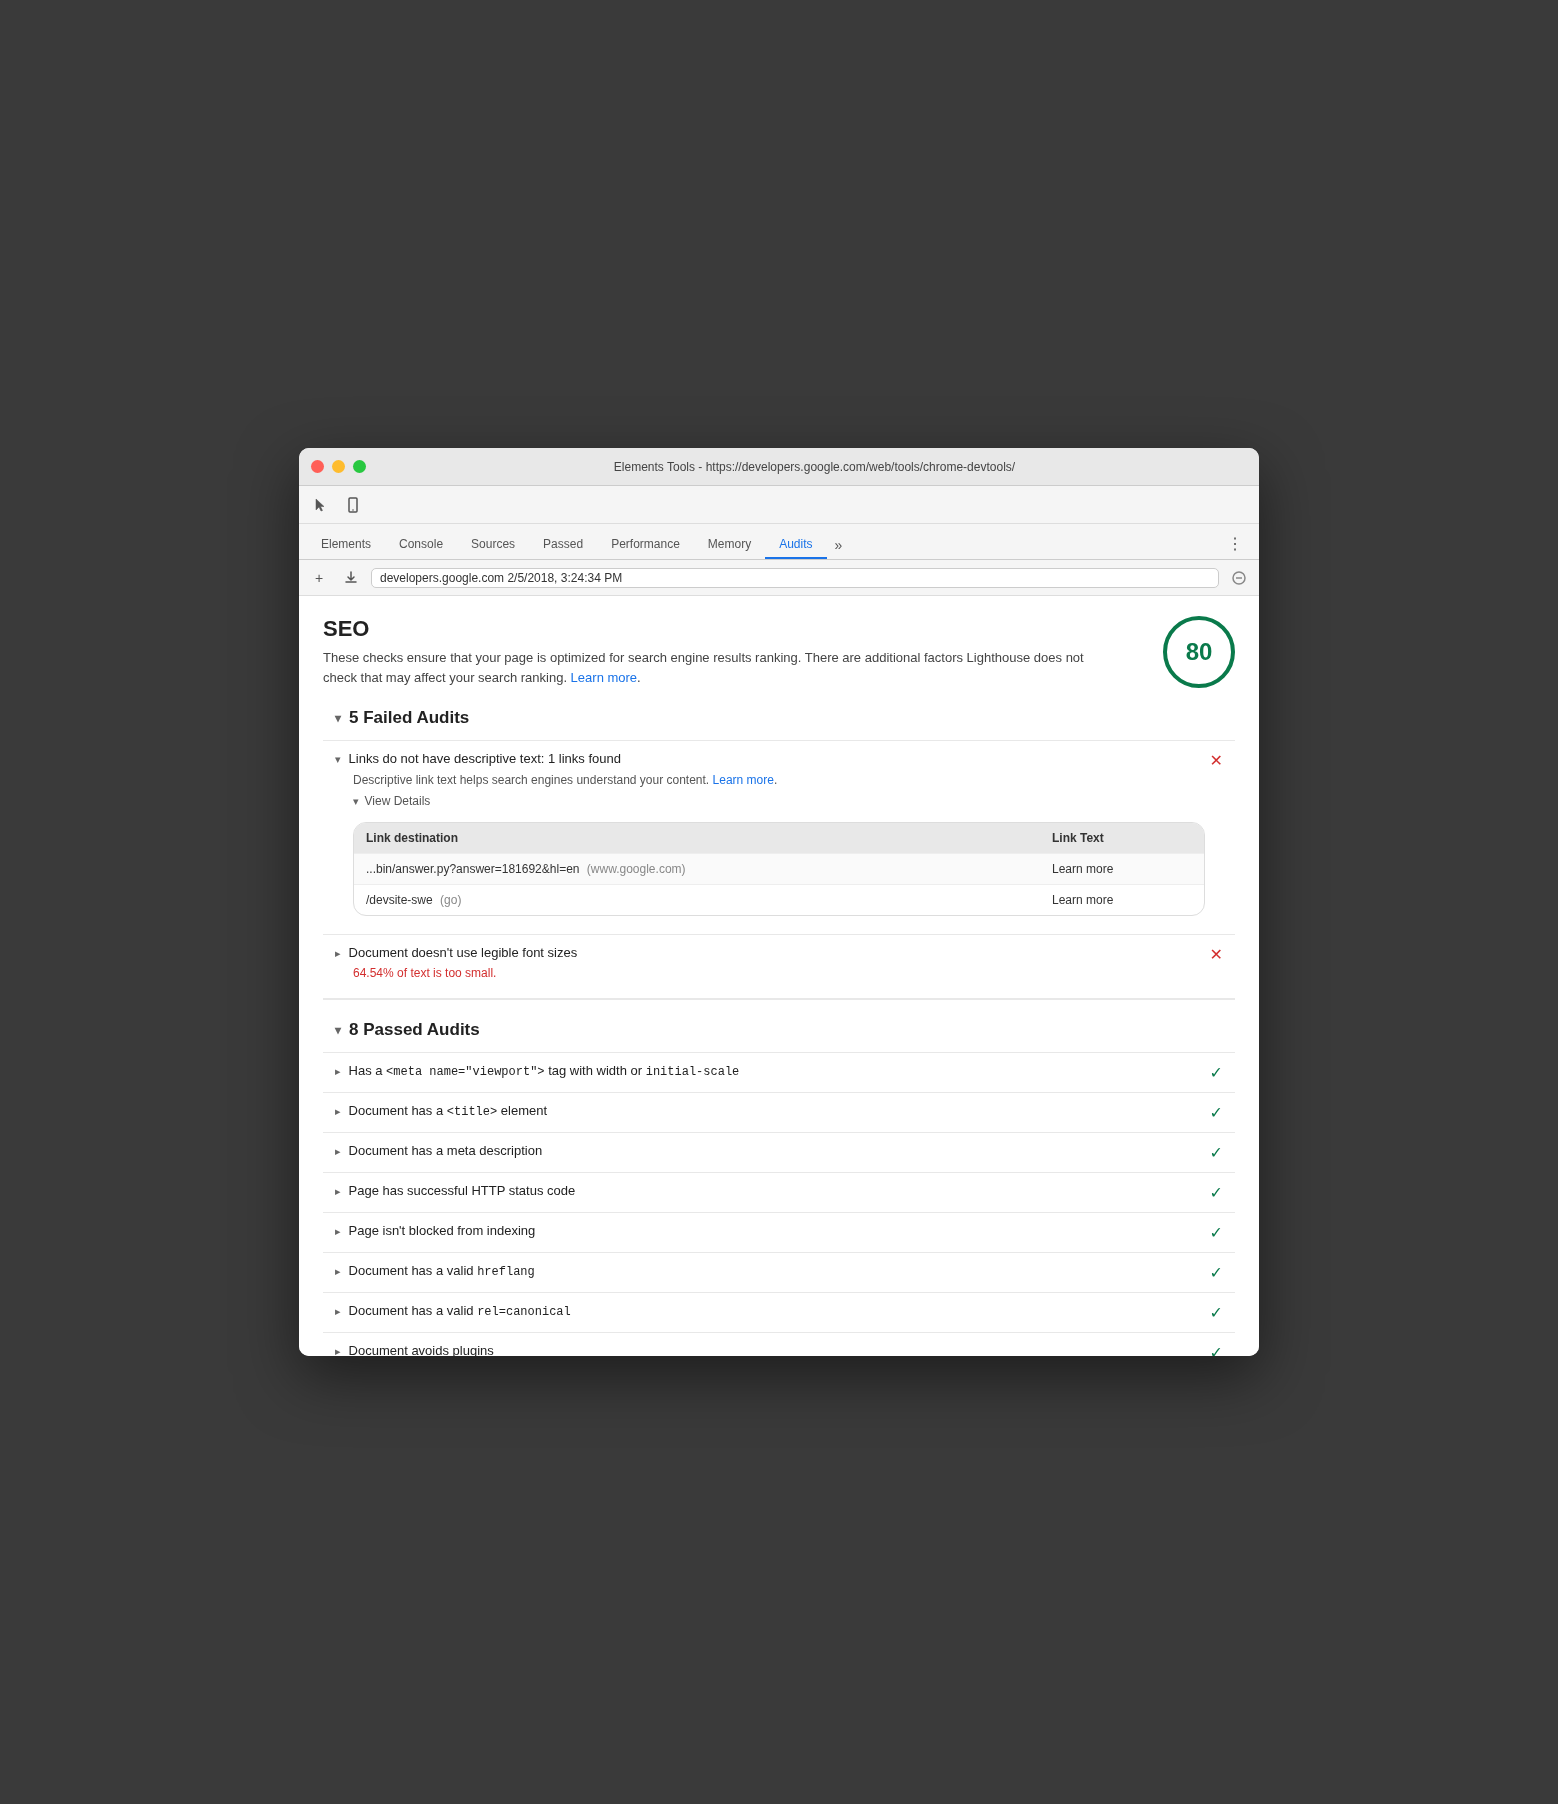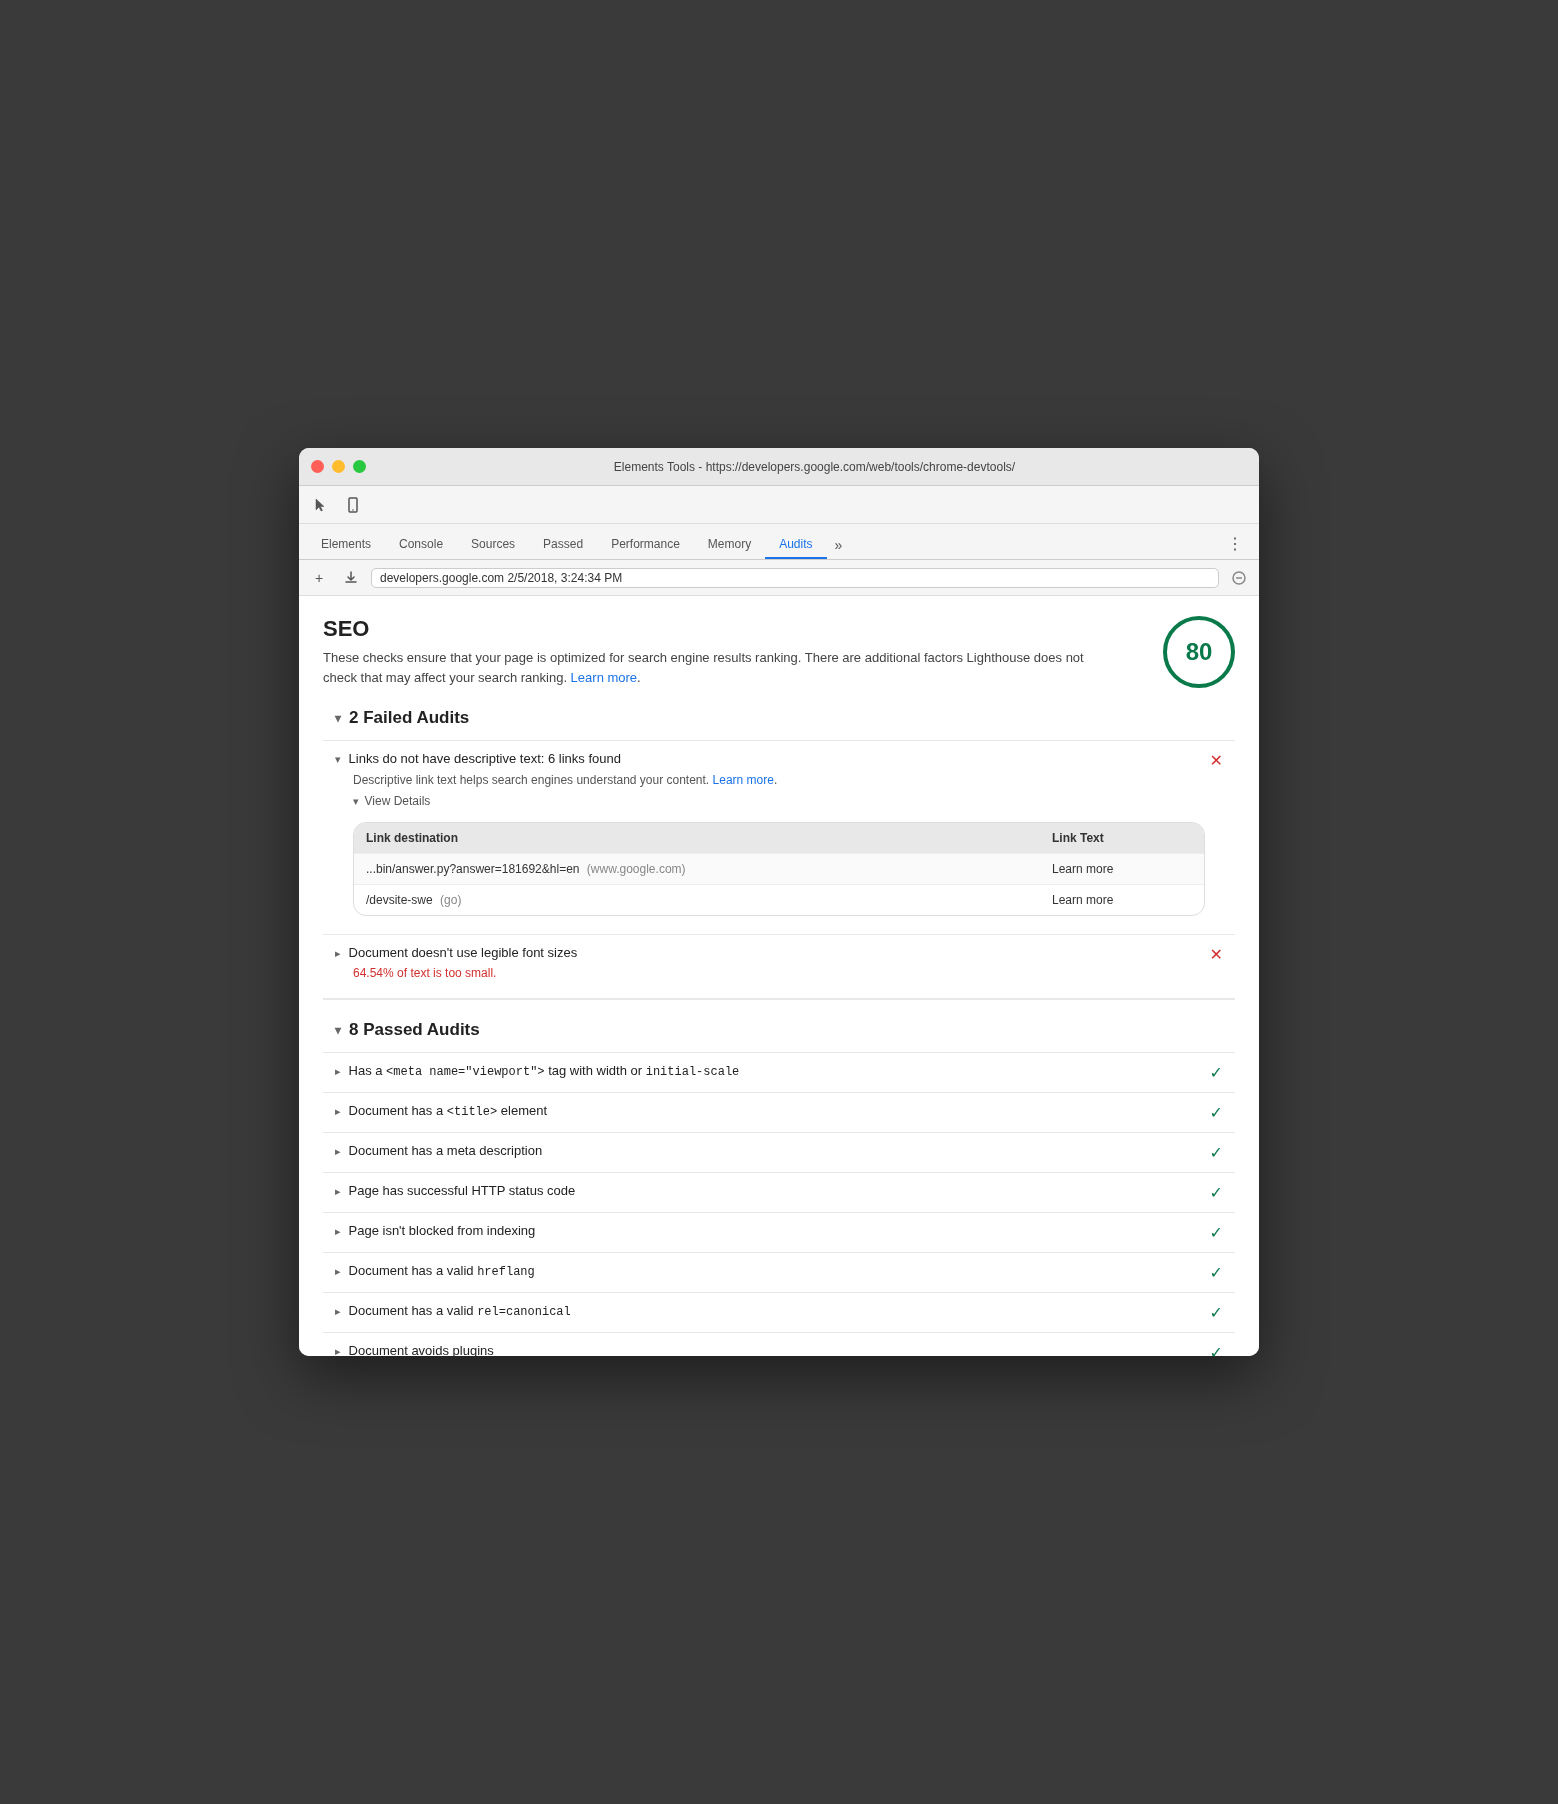--- a/index.html
+++ b/index.html
@@ -354,28 +354,28 @@
           <span>These checks ensure that your page is optimized for search engine results ranking. There are additional factors Lighthouse does not check that may affect your search ranking. </span><a href="#">Learn more</a>.
         </div>
       </div>
       <div class="score-circle">
         <span class="score-num">80</span>
       </div>
     </div>
 
     <div class="section-header">
       <span class="chevron">▾</span>
-      <span>2 Failed Audits</span>
+      <span>5 Failed Audits</span>
     </div>
 
     <div class="audit-item">
       <div class="audit-row">
         <div class="audit-left">
           <span class="chevron-small">▾</span>
-          <span class="audit-title">Links do not have descriptive text: 6 links found</span>
+          <span class="audit-title">Links do not have descriptive text: 1 links found</span>
         </div>
         <span class="fail-icon">✕</span>
       </div>
       <div class="audit-subtitle">
         Descriptive link text helps search engines understand your content. <a href="#">Learn more</a>.
       </div>
       <div class="view-details">
         <span class="chevron-small">▾</span>
         <span>View Details</span>
       </div>

